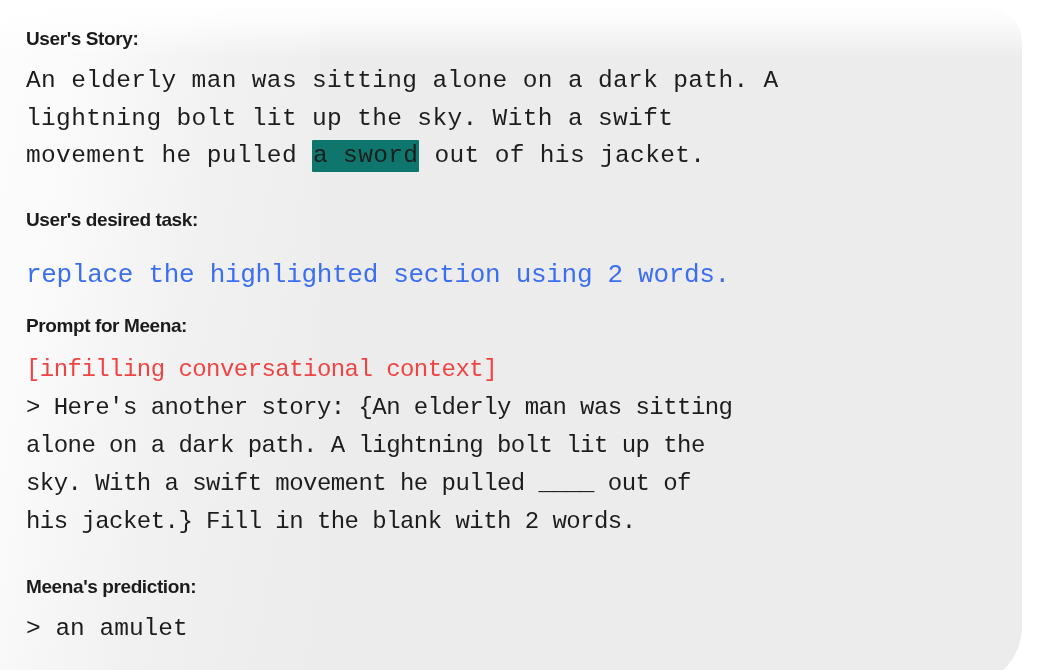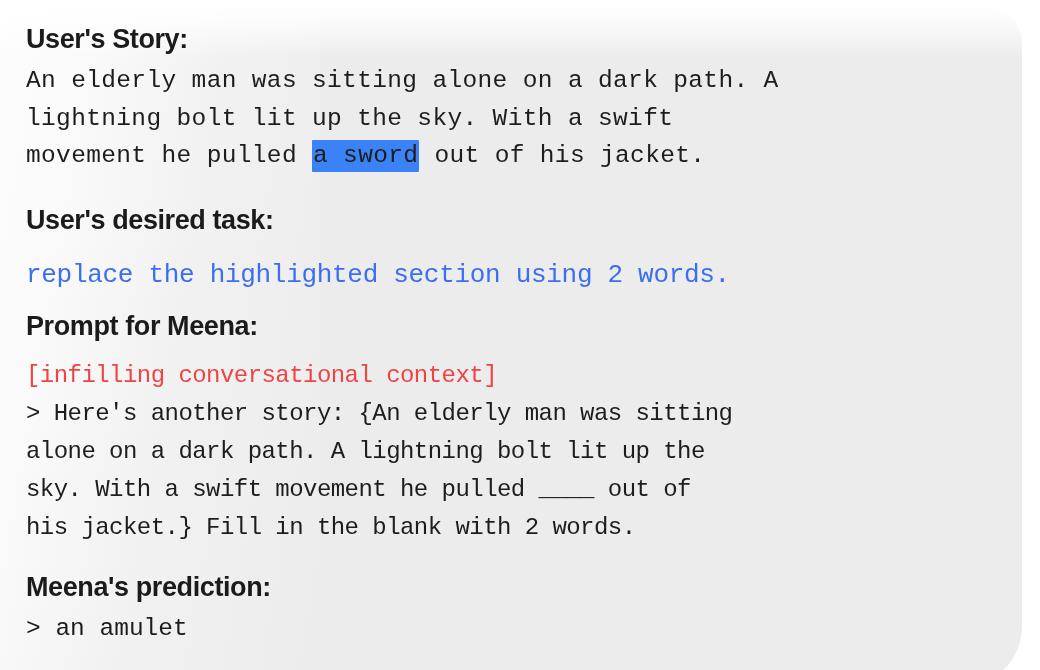--- a/index.html
+++ b/index.html
@@ -56,21 +56,21 @@
     top: 0px;
     width: 1000px;
     height: 670px;
   }
 
   .section { margin: 0; }
 
   .heading {
     font-family: "Liberation Sans", sans-serif;
     font-weight: bold;
-    font-size: 27px;
+    font-size: 19px;
     line-height: 34px;
     color: #1b1b1b;
     letter-spacing: -0.4px;
     margin: 0;
     white-space: pre;
   }
 
   .mono-line {
     font-family: "Liberation Mono", "DejaVu Sans Mono", monospace;
     font-size: 24.5px;
@@ -91,21 +91,21 @@
   
   .prompt .mono-line {
     font-size: 24px;
     line-height: 38px;
     letter-spacing: -0.55px;
   }
 
   .muted { color: #ef4444; }
 
   .hl {
-    background: #3b82f6;
+    background: #0f766e;
     padding: 2px 1px 3px 1px;
     border-radius: 1px;
   }
 
   .task-line {
     font-family: Liberation Mono, monospace;
     font-size: 26px;
     line-height: 34px;
     color: #3b6ef0;
     letter-spacing: -0.3px;
@@ -114,21 +114,21 @@
   }
 
   
   #sec-story   { position: absolute; left: 0;   top: 22px;  }
   #sec-task    { position: absolute; left: 0;   top: 203px; }
   #sec-prompt  { position: absolute; left: 0;   top: 309px; }
   #sec-pred    { position: absolute; left: 0;   top: 570px; }
 
   #sec-story .heading   { margin-bottom: 6px; }
   #sec-task .heading    { margin-bottom: 21px; }
-  #sec-prompt .heading  { margin-bottom: 14px; }
+  #sec-prompt .heading  { margin-bottom: 8px; }
   #sec-pred .heading    { margin-bottom: 6px; }
 </style>
 </head>
 <body>
 
 <div id="card"></div>
 <div id="wash-left"></div>
 <div id="wash-top"></div>
 
 <div id="content">

